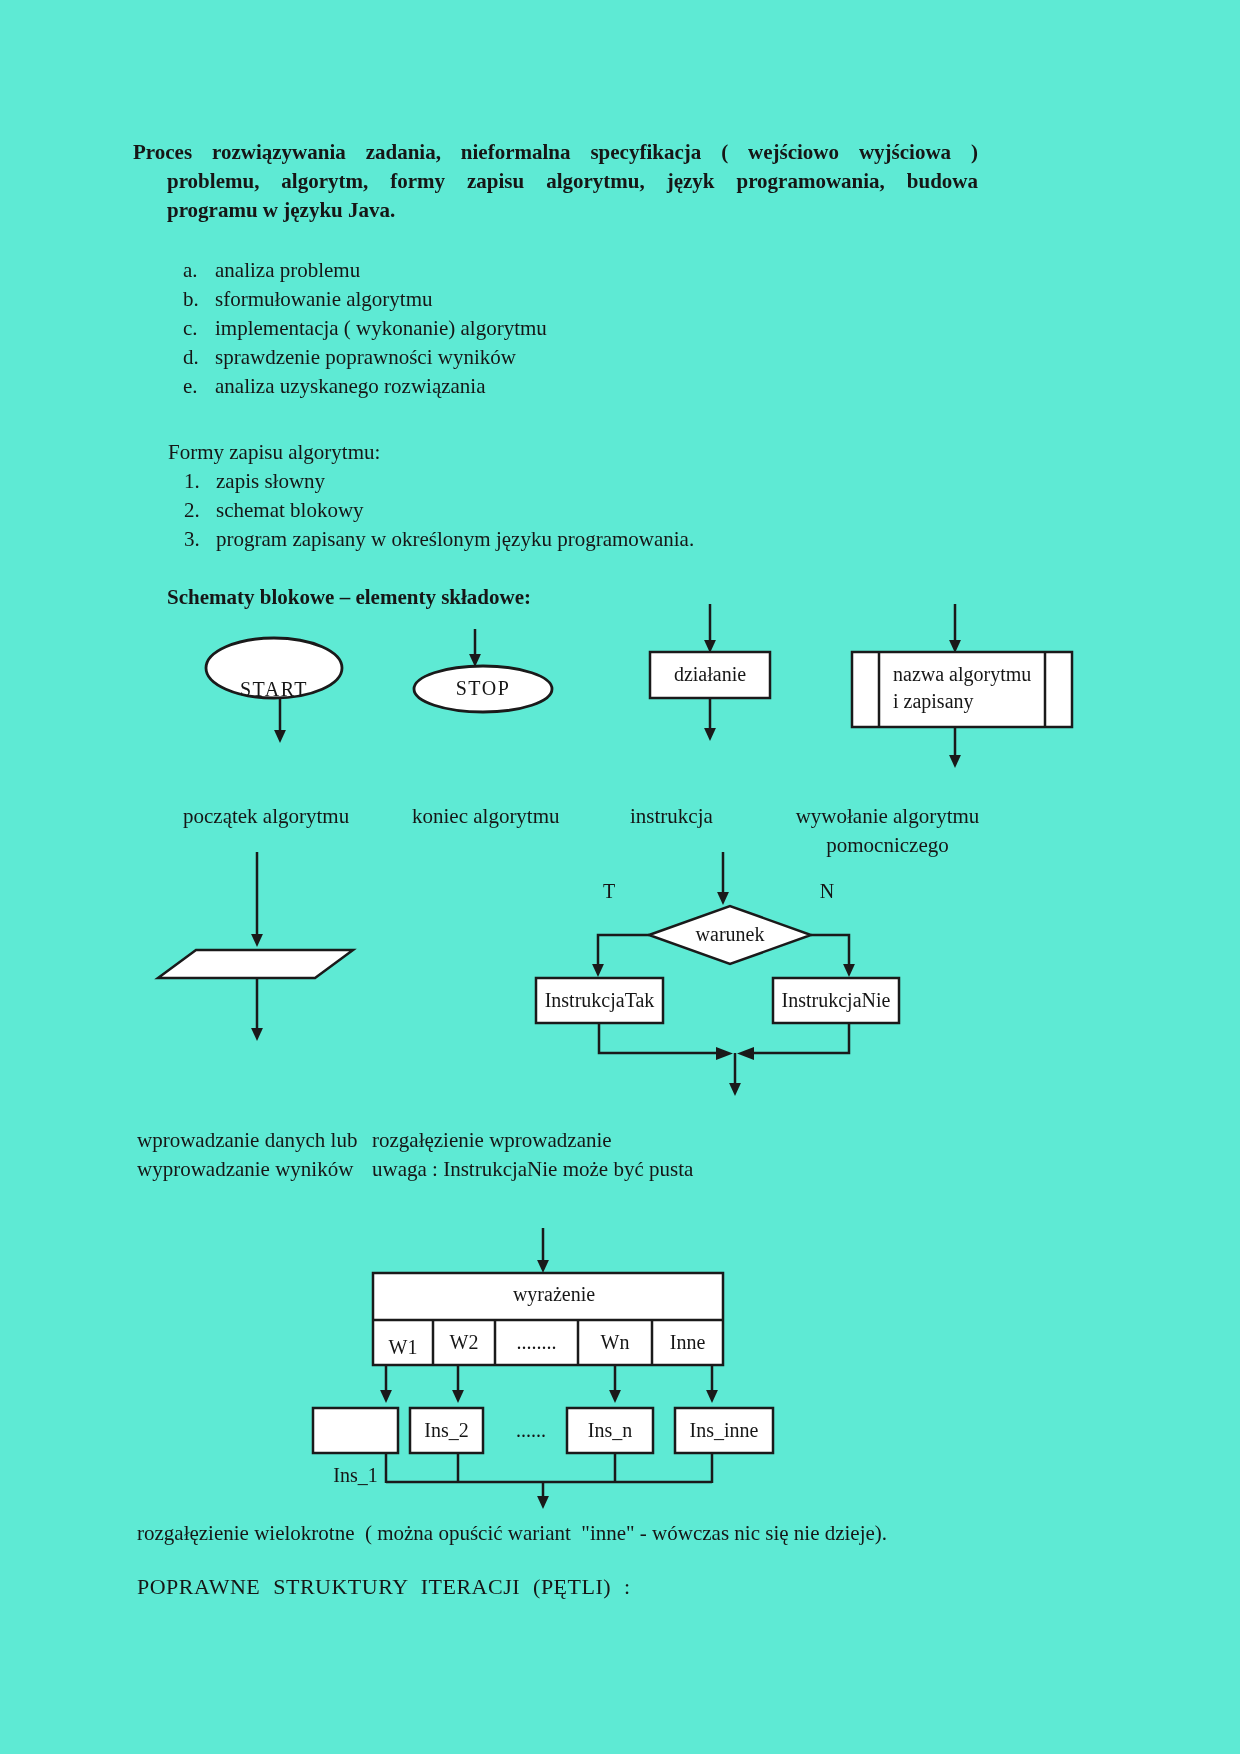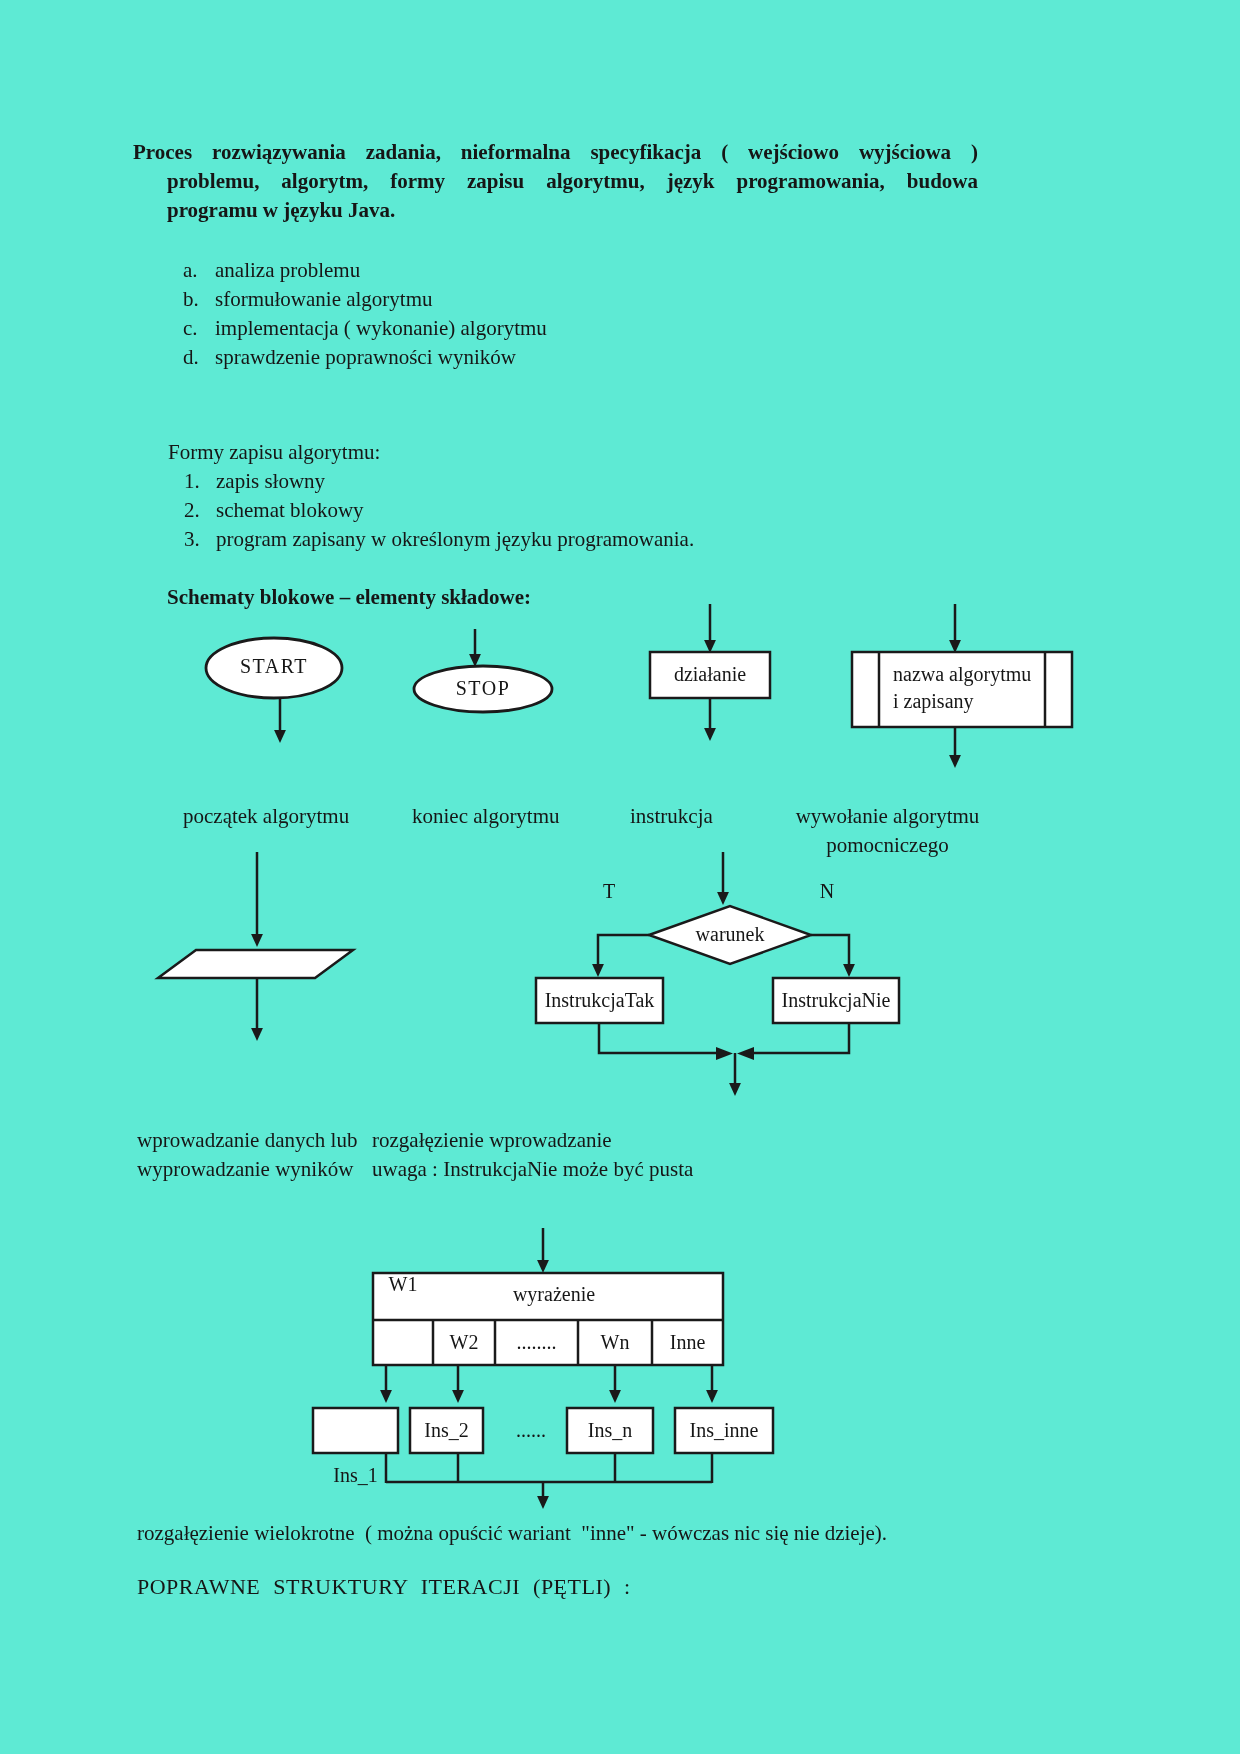--- a/index.html
+++ b/index.html
@@ -99,32 +99,33 @@
   <div class="abs t bold jline" style="left:133px;top:138px;width:845px">Proces rozwiązywania zadania, nieformalna specyfikacja ( wejściowo wyjściowa )</div>
   <div class="abs t bold jline" style="left:167px;top:167px;width:811px">problemu, algorytm, formy zapisu algorytmu, język programowania, budowa</div>
   <div class="abs t bold" style="left:167px;top:196px">programu w języku Java.</div>
 
 
   <div class="abs" style="left:183px;top:256px">
     <div class="t"><span class="li-marker">a.</span><span>analiza problemu</span></div>
     <div class="t"><span class="li-marker">b.</span><span>sformułowanie algorytmu</span></div>
     <div class="t"><span class="li-marker">c.</span><span>implementacja ( wykonanie) algorytmu</span></div>
     <div class="t"><span class="li-marker">d.</span><span>sprawdzenie poprawności wyników</span></div>
+    <div class="t"><span class="li-marker">e.</span><span>analiza uzyskanego rozwiązania</span></div>
   </div>
 
   <div class="abs t" style="left:168px;top:438px">Formy zapisu algorytmu:</div>
   <div class="abs" style="left:184px;top:467px">
     <div class="t"><span class="li-marker">1.</span><span>zapis słowny</span></div>
     <div class="t"><span class="li-marker">2.</span><span>schemat blokowy</span></div>
     <div class="t"><span class="li-marker">3.</span><span>program zapisany w określonym języku programowania.</span></div>
   </div>
 
   <div class="abs t bold" style="left:167px;top:583px">Schematy blokowe – elementy składowe:</div>
 
-  <div class="abs shape-label ls center" style="left:206px;top:655px;width:136px">START</div>
+  <div class="abs shape-label ls center" style="left:206px;top:678px;width:136px">START</div>
   <div class="abs shape-label ls center" style="left:414px;top:677px;width:138px">STOP</div>
   <div class="abs shape-label center" style="left:650px;top:663px;width:120px">działanie</div>
   <div class="abs shape-label two-line" style="left:893px;top:661px">
     <div>nazwa algorytmu</div>
     <div>i zapisany</div>
   </div>
 
   <div class="abs t" style="left:183px;top:802px">początek algorytmu</div>
   <div class="abs t" style="left:412px;top:802px">koniec algorytmu</div>
   <div class="abs t" style="left:630px;top:802px">instrukcja</div>
@@ -140,21 +141,21 @@
   <div class="abs t" style="left:137px;top:1126px">
     <div>wprowadzanie danych lub</div>
     <div>wyprowadzanie wyników</div>
   </div>
   <div class="abs t" style="left:372px;top:1126px">
     <div>rozgałęzienie wprowadzanie</div>
     <div>uwaga : InstrukcjaNie może być pusta</div>
   </div>
 
   <div class="abs shape-label center" style="left:373px;top:1283px;width:362px">wyrażenie</div>
-  <div class="abs shape-label center" style="left:373px;top:1273px;width:60px">W1</div>
+  <div class="abs shape-label center" style="left:373px;top:1336px;width:60px">W1</div>
   <div class="abs shape-label center" style="left:433px;top:1331px;width:62px">W2</div>
   <div class="abs shape-label center" style="left:495px;top:1331px;width:83px">........</div>
   <div class="abs shape-label center" style="left:578px;top:1331px;width:74px">Wn</div>
   <div class="abs shape-label center" style="left:652px;top:1331px;width:71px">Inne</div>
 
   <div class="abs shape-label center" style="left:313px;top:1464px;width:85px">Ins_1</div>
   <div class="abs shape-label center" style="left:410px;top:1419px;width:73px">Ins_2</div>
   <div class="abs shape-label center" style="left:495px;top:1419px;width:72px">......</div>
   <div class="abs shape-label center" style="left:567px;top:1419px;width:86px">Ins_n</div>
   <div class="abs shape-label center" style="left:675px;top:1419px;width:98px">Ins_inne</div>

